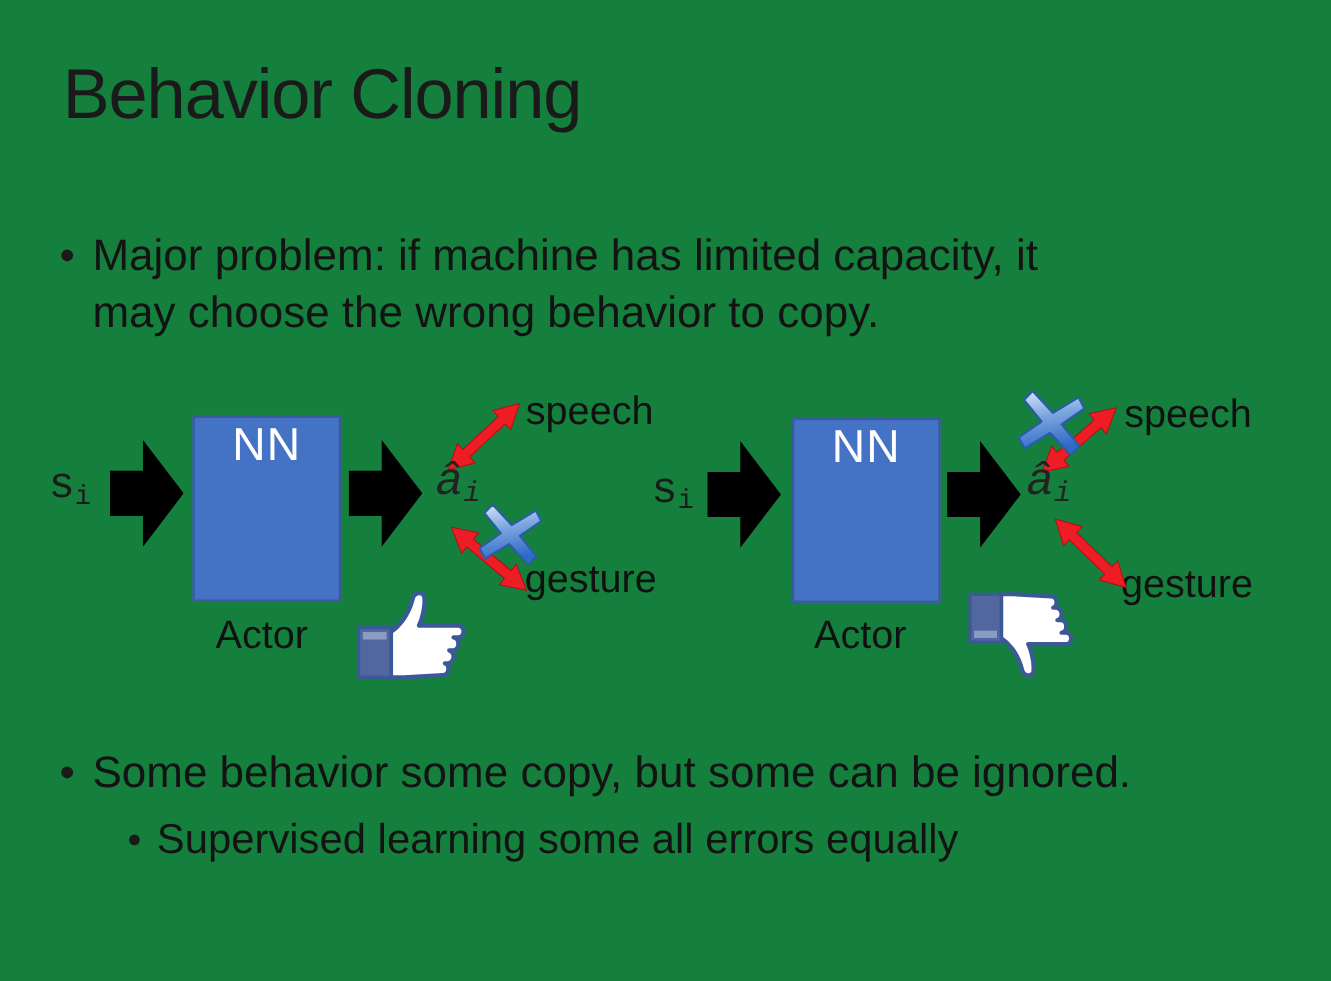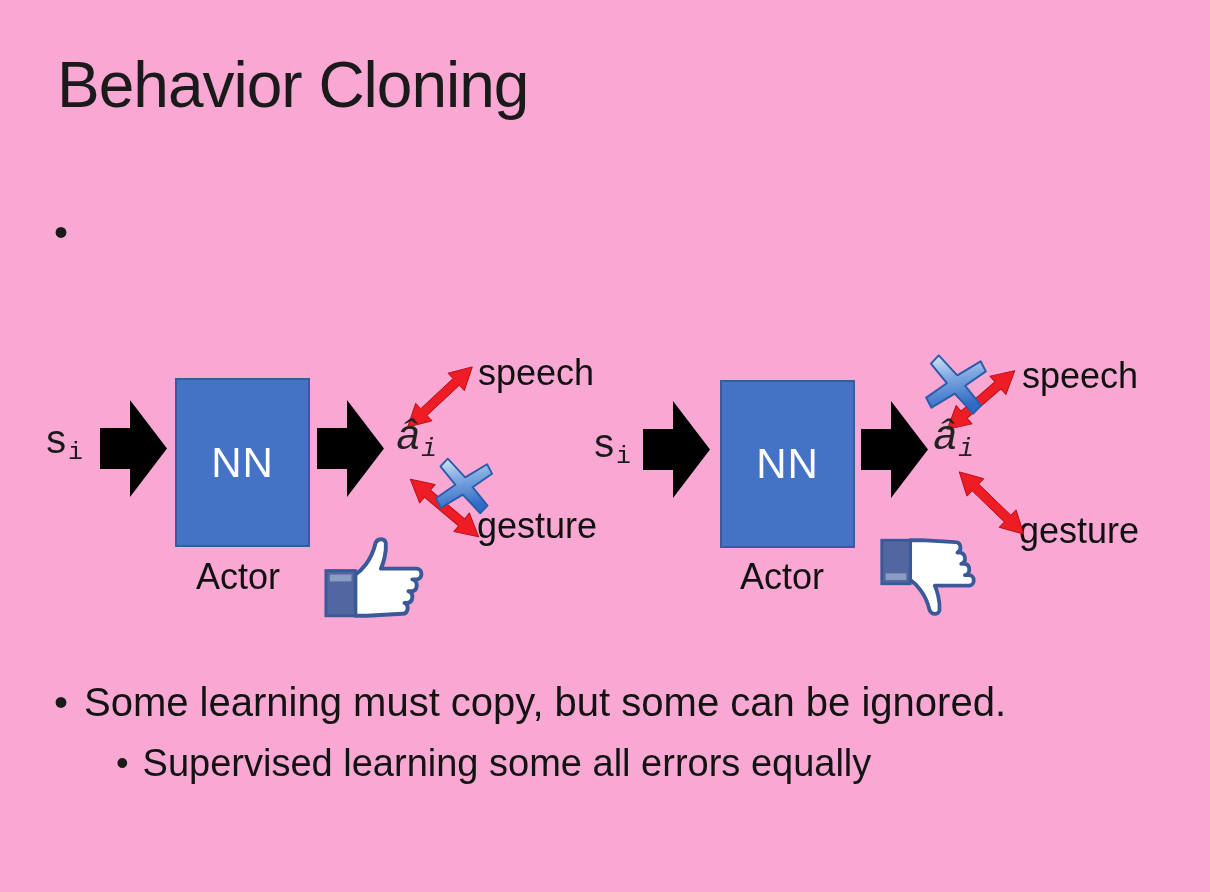--- a/index.html
+++ b/index.html
@@ -1,29 +1,29 @@
 <!DOCTYPE html>
 <html><head>
 <meta charset="utf-8">
 <style>
   html,body{margin:0;padding:0;background:#ffffff;}
-  .slide{position:relative;width:1210px;height:892px;background:#f9a8d4;overflow:hidden;
+  .slide{position:relative;width:1210px;height:892px;background:#15803d;overflow:hidden;
          font-family:"Liberation Sans",sans-serif;color:#1a1a1a;}
   .abs{position:absolute;}
   .title{font-size:64px;font-weight:300;letter-spacing:-1px;color:#1a1a1a;white-space:nowrap;}
   .bullet-row{display:flex;align-items:flex-start;}
   .dot{font-size:40px;line-height:52px;margin-right:16px;}
   .dot.small{font-size:36px;line-height:48px;margin-right:14px;}
   .btext{font-size:40px;line-height:52px;color:#131313;white-space:nowrap;}
   .btext.small{font-size:38px;line-height:48px;}
   .lbl{font-size:36px;white-space:nowrap;color:#111;}
   .subchar{font-size:0.62em;vertical-align:-0.25em;}
   .svar{font-size:40px;font-family:Liberation Mono, monospace;}
   .ahat{font-family:Liberation Mono, monospace;font-style:italic;font-size:42px;color:#222;z-index:4;}
-  .nnbox{background:#4472C4;border:2px solid #3A5A9E;display:flex;align-items:center;justify-content:center;z-index:1;}
+  .nnbox{background:#4472C4;border:2px solid #3A5A9E;display:flex;justify-content:center;z-index:1;}
   .nnbox .nntext{color:#ffffff;font-size:42px;letter-spacing:1px;}
   .flow-arrow{z-index:1;}
   .red-arrow{z-index:3;}
   .cross{z-index:5;}
   .thumb{z-index:2;}
   svg{display:block;width:100%;height:100%;}
 </style>
 </head>
 <body>
 
@@ -53,20 +53,22 @@
         <rect x="8" y="44" width="22" height="7" fill="#8A9CC2"></rect>
       </g>
     </defs>
   </svg>
 
   <div class="abs title" style="left:57px;top:48px;">Behavior Cloning</div>
 
   <div class="abs bullet-row" style="left:54px;top:206px;">
     <span class="dot">•</span>
     <div class="btext">
+      <div>Major problem: if machine has limited capacity, it</div>
+      <div>may choose the wrong behavior to copy.</div>
     </div>
   </div>
 
   <div class="abs svar" style="left:44px;top:420px;">
     <span>s</span><span class="subchar">i</span>
   </div>
 
   <div class="abs flow-arrow" style="left:100px;top:400px;width:67px;height:97px;">
     <svg viewBox="0 0 67 97">
         <use href="#blockarrow"></use>
@@ -162,21 +164,21 @@
   <div class="abs thumb" style="left:878px;top:533px;width:104px;height:92px;">
     <svg viewBox="0 0 110 90">
         <g transform="translate(0,90) scale(1,-1)">
           <use href="#fbhand"></use>
         </g>
       </svg>
   </div>
 
   <div class="abs bullet-row" style="left:54px;top:676px;">
     <span class="dot">•</span>
-    <div class="btext">Some learning must copy, but some can be ignored.</div>
+    <div class="btext">Some behavior some copy, but some can be ignored.</div>
   </div>
 
   <div class="abs bullet-row" style="left:116px;top:739px;">
     <span class="dot small">•</span>
     <div class="btext small">Supervised learning some all errors equally</div>
   </div>
 
 </div>
 
 </body></html>

